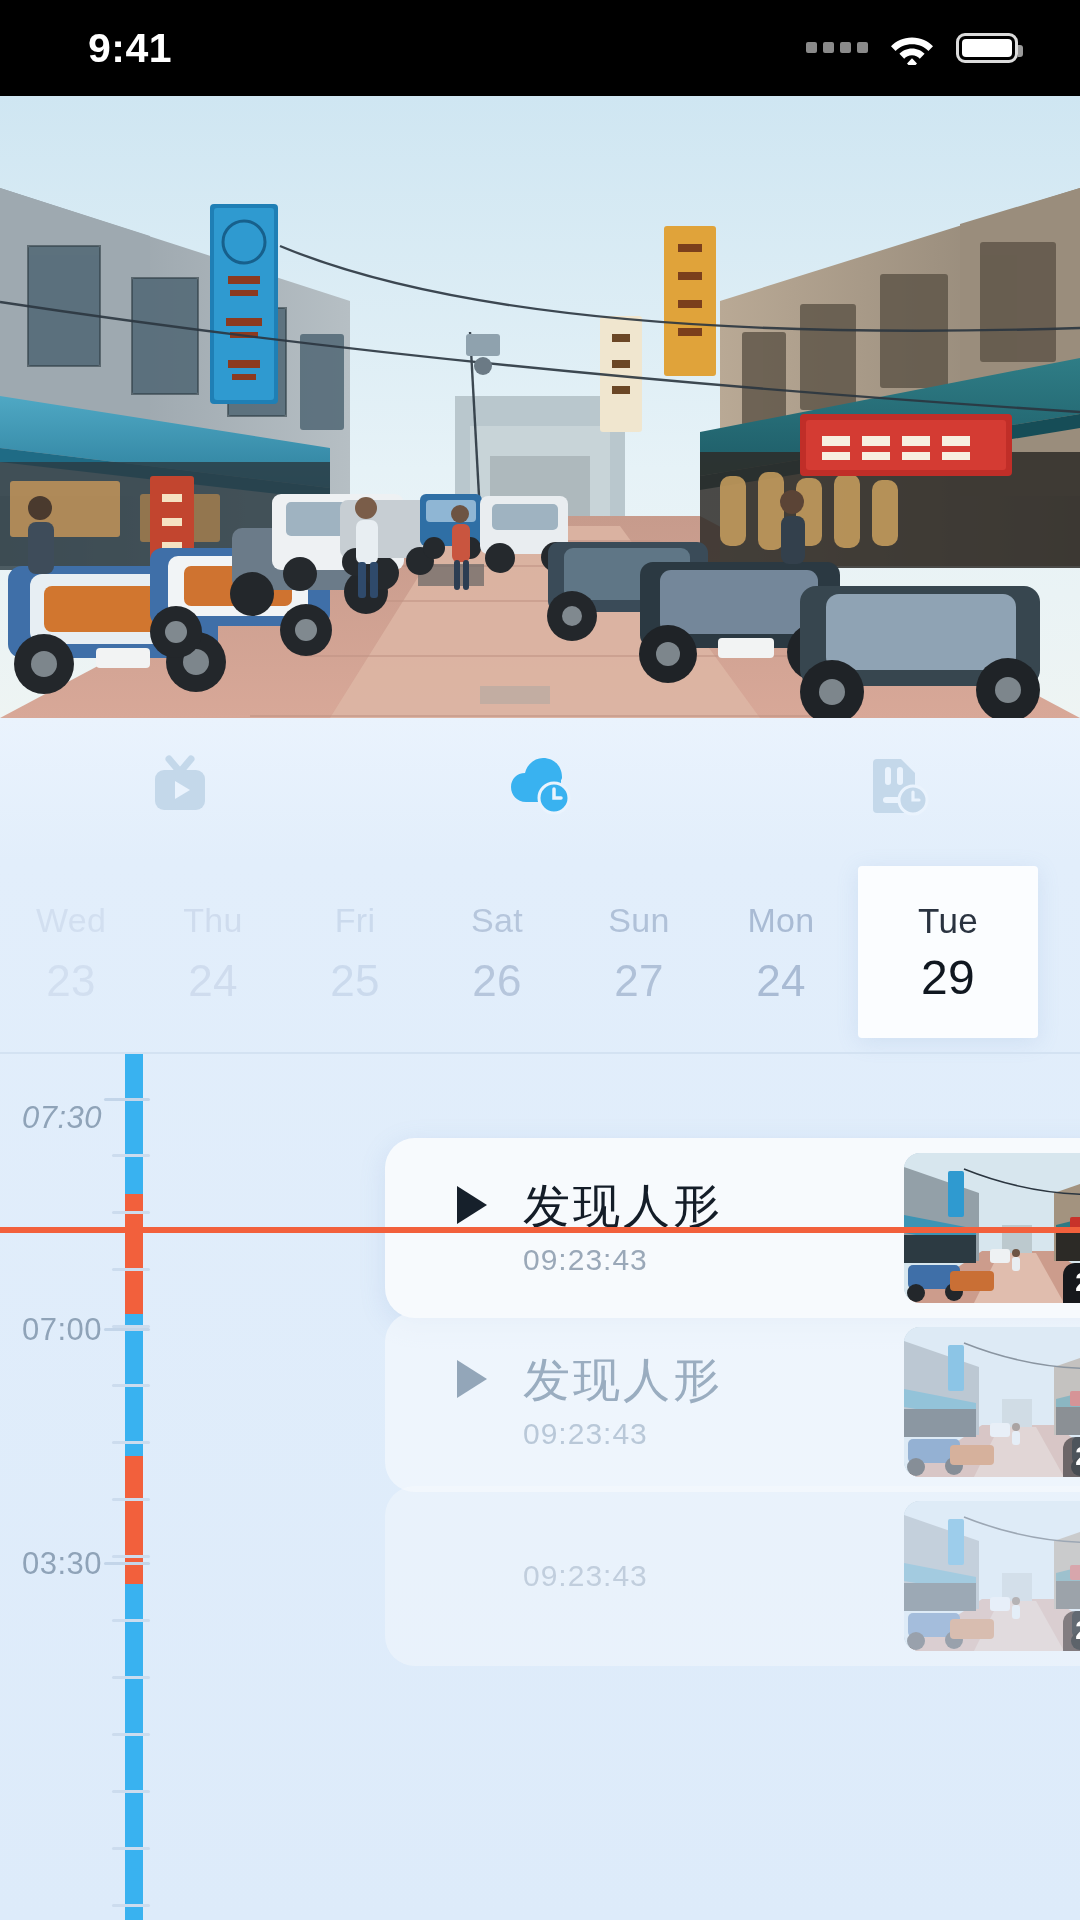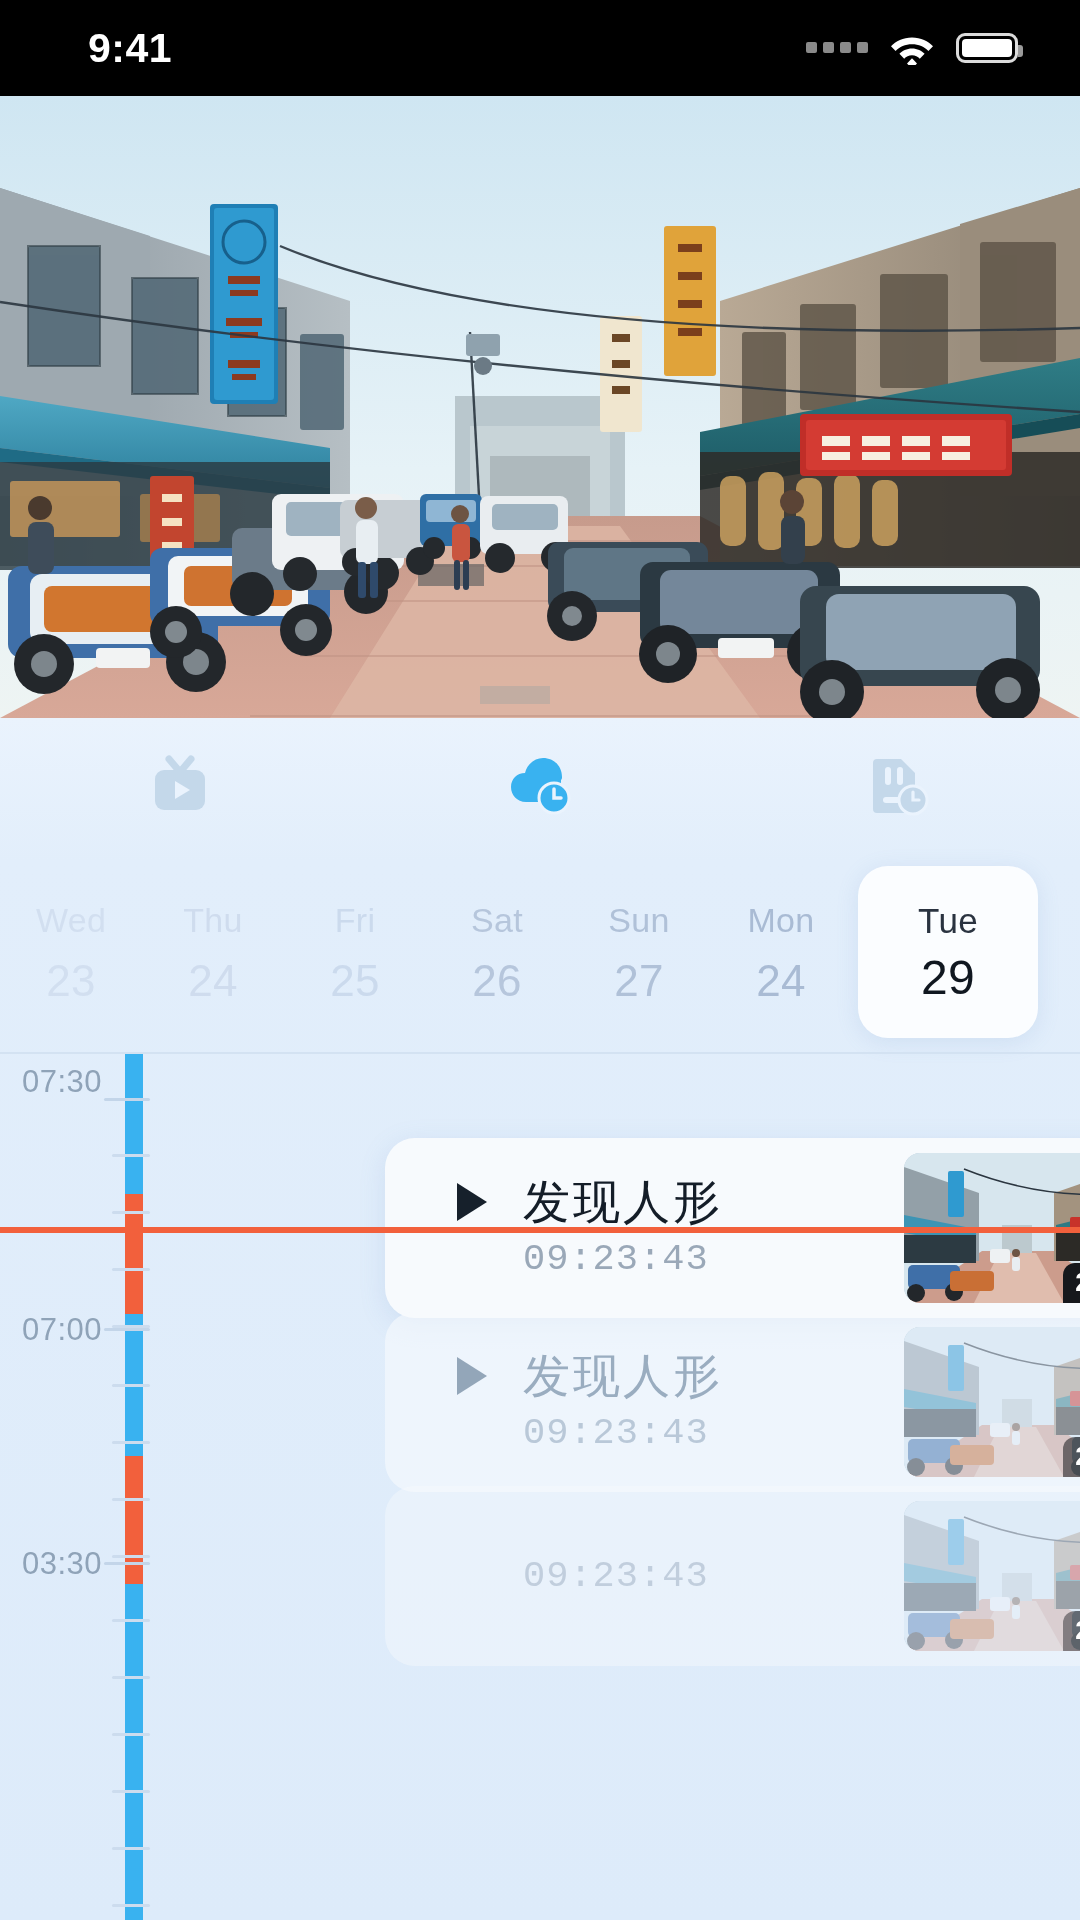--- a/index.html
+++ b/index.html
@@ -81,21 +81,21 @@
   .day.o3 .dow,.day.o3 .dnum{ color:#cbdaed; }
   .day.o4 .dow,.day.o4 .dnum{ color:#b6c6dc; }
   .day.o5 .dow,.day.o5 .dnum{ color:#b0c1d8; }
   .day.o6 .dow,.day.o6 .dnum{ color:#a9bbd4; }
 
   .day.sel{
     flex:0 0 150px; margin-left:6px;
   }
   .day.sel .card{
     position:absolute; left:0; top:12px; width:180px; height:172px;
-    background:#fbfdff; border-radius:30px;
+    background:#fbfdff; border-radius:4px;
     box-shadow:0 4px 22px rgba(110,150,200,.16);
     display:flex; flex-direction:column; align-items:center;
     justify-content:center; gap:16px;
   }
   .day.sel .dow{ color:#2a3340; font-size:35px; position:relative; z-index:2;}
   .day.sel .dnum{ color:#101720; font-size:48px; font-weight:500; position:relative; z-index:2;}
 
   
   .hr-top{
     position:absolute; top:334px; left:0; width:1080px; height:2px;
@@ -161,23 +161,22 @@
 
   .ec-title{
     font-size:47px; color:#141d28; letter-spacing:3px;
     font-family:"DejaVu Sans","Liberation Sans",sans-serif;
     line-height:1;
   }
   .ecard.dim1 .ec-title{ color:#9aadc0; }
   .ecard.dim2 .ec-title{ color:#a6b7c8; }
 
   .ec-time{
-    font-size:37px; color:#9aa8b8; padding-left:66px; line-height:1;
+    font-size:30px; color:#9aa8b8; padding-left:66px; line-height:1;
     letter-spacing:1px;
-    font-family:Liberation Mono, monospace;
   }
   .ecard.dim1 .ec-time{ color:#b9c8d8; }
   .ecard.dim2 .ec-time{ color:#c1cedd; }
 
   .thumb{
     position:relative; width:225px; height:150px; border-radius:16px;
     overflow:hidden; margin-right:16px; flex:0 0 auto;
     background:#b9cddc;
   }
   .thumb svg{ display:block; width:225px; height:150px; }
@@ -539,21 +538,21 @@
     <div class="track">
       <div class="seg" style="top:0px;   height:140px; background:#39b2f0;"></div>
       <div class="seg" style="top:140px; height:120px; background:#f2603c;"></div>
       <div class="seg" style="top:260px; height:142px; background:#39b2f0;"></div>
       <div class="seg" style="top:402px; height:128px; background:#f2603c;"></div>
       <div class="seg" style="top:530px; height:402px; background:#39b2f0;"></div>
     </div>
 
     <div class="ruler">
       <div class="tick major" style="top:44px;"></div>
-      <div class="tlabel" style="top:12px;">07:30</div>
+      <div class="tlabel" style="top:48px;font-style:italic;">07:30</div>
 
       <div class="tick" style="top:100px;"></div>
       <div class="tick" style="top:157px;"></div>
       <div class="tick" style="top:214px;"></div>
       <div class="tick" style="top:271px;"></div>
 
       <div class="tick major" style="top:274px;"></div>
       <div class="tlabel" style="top:260px;">07:00</div>
 
       <div class="tick" style="top:330px;"></div>

